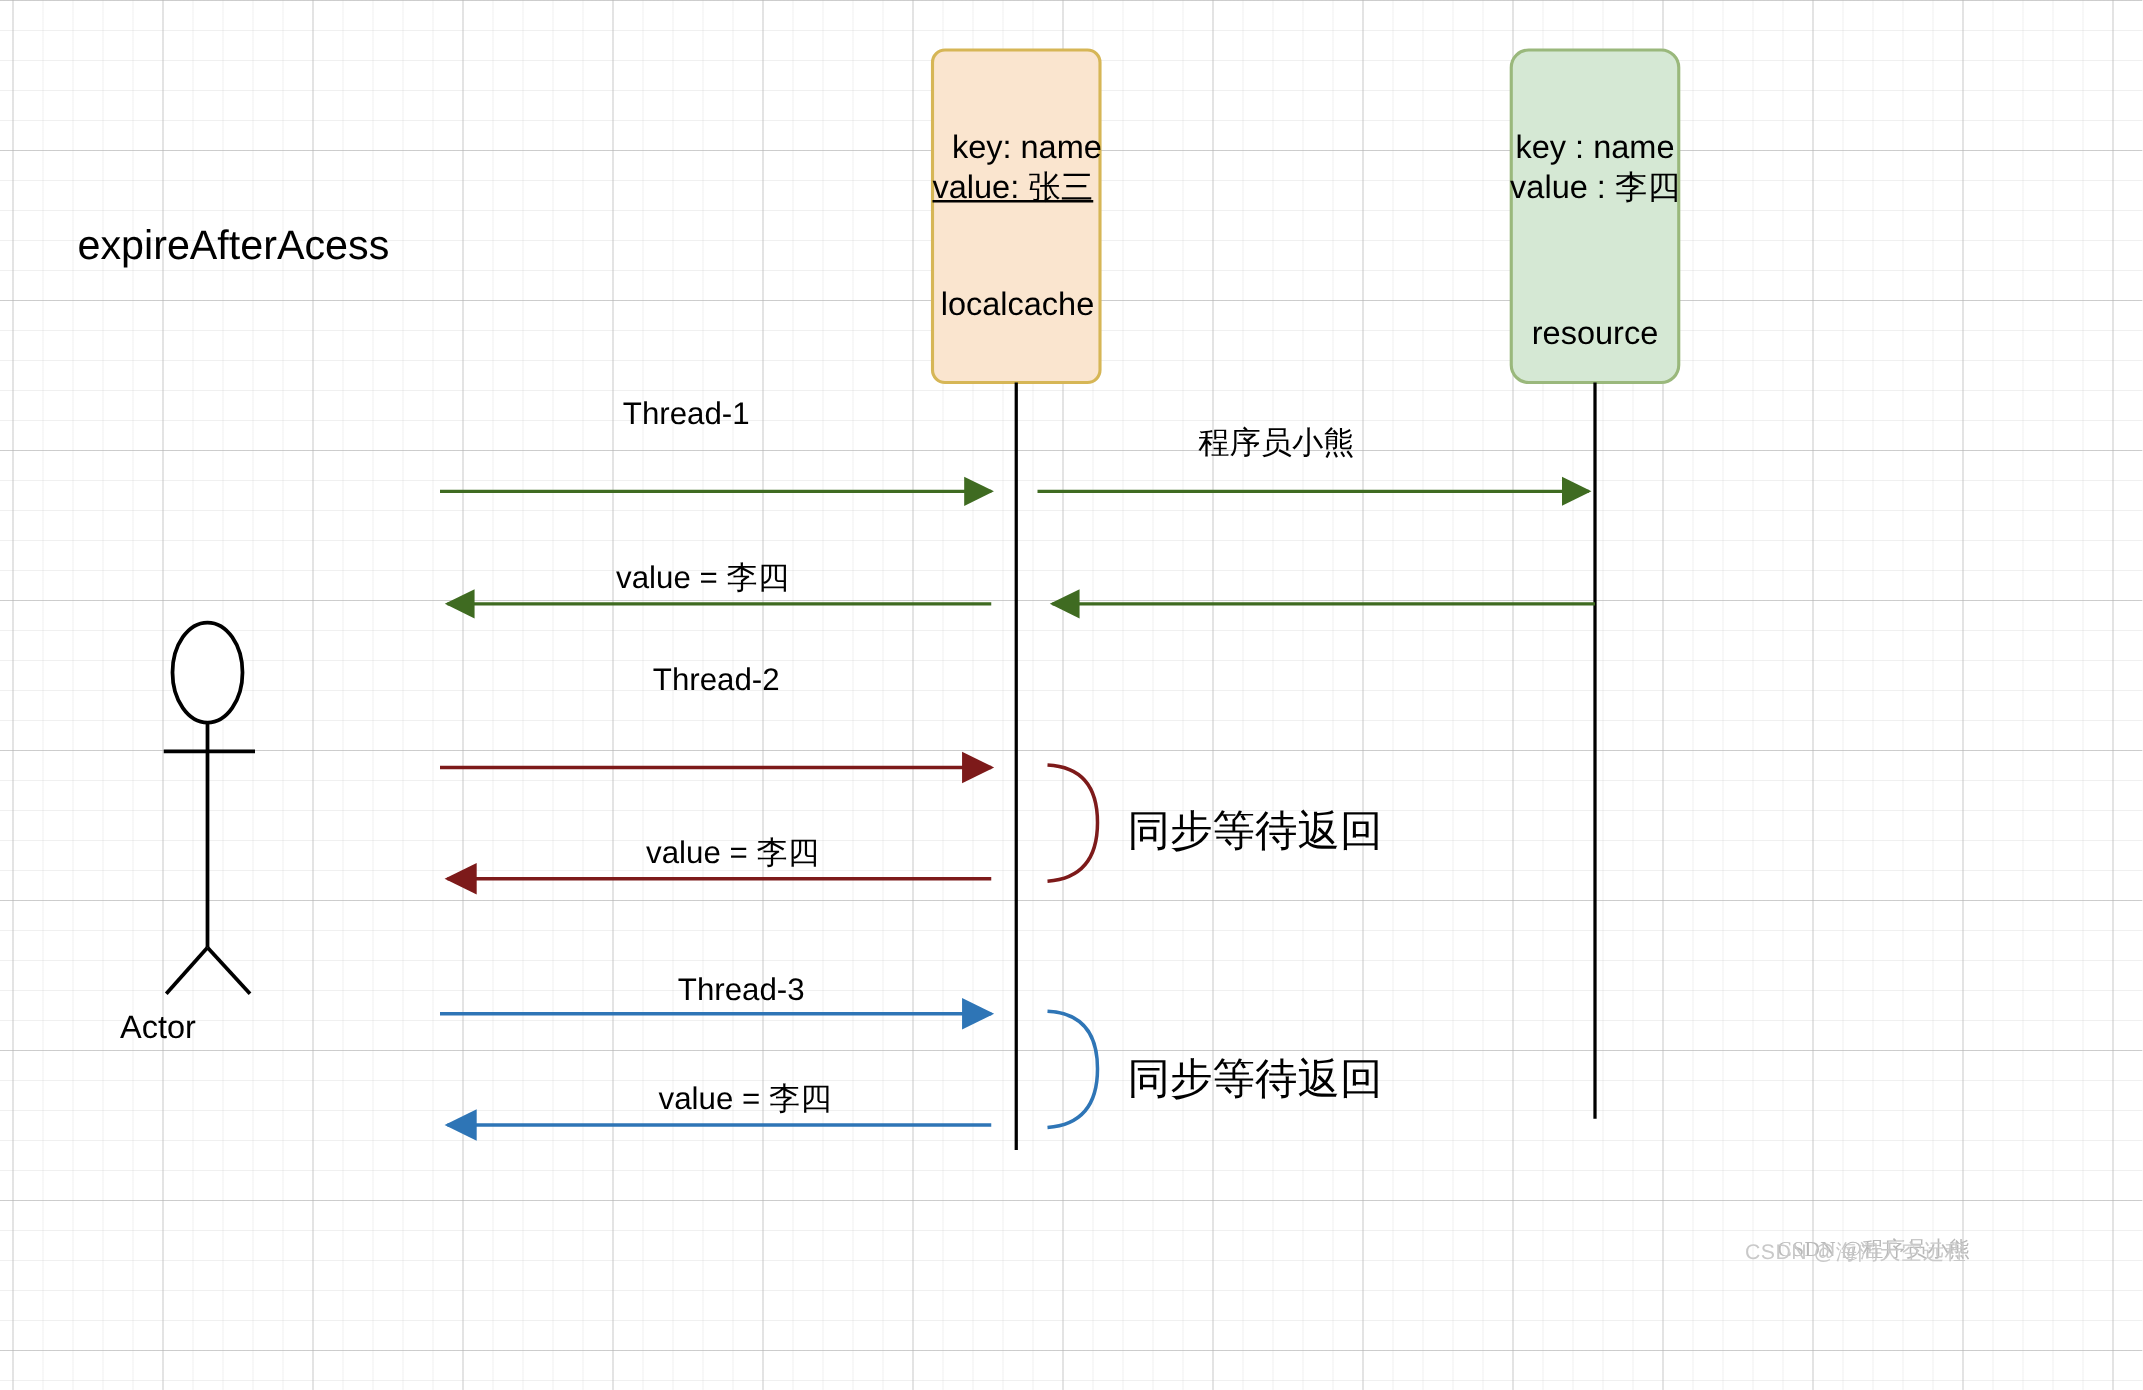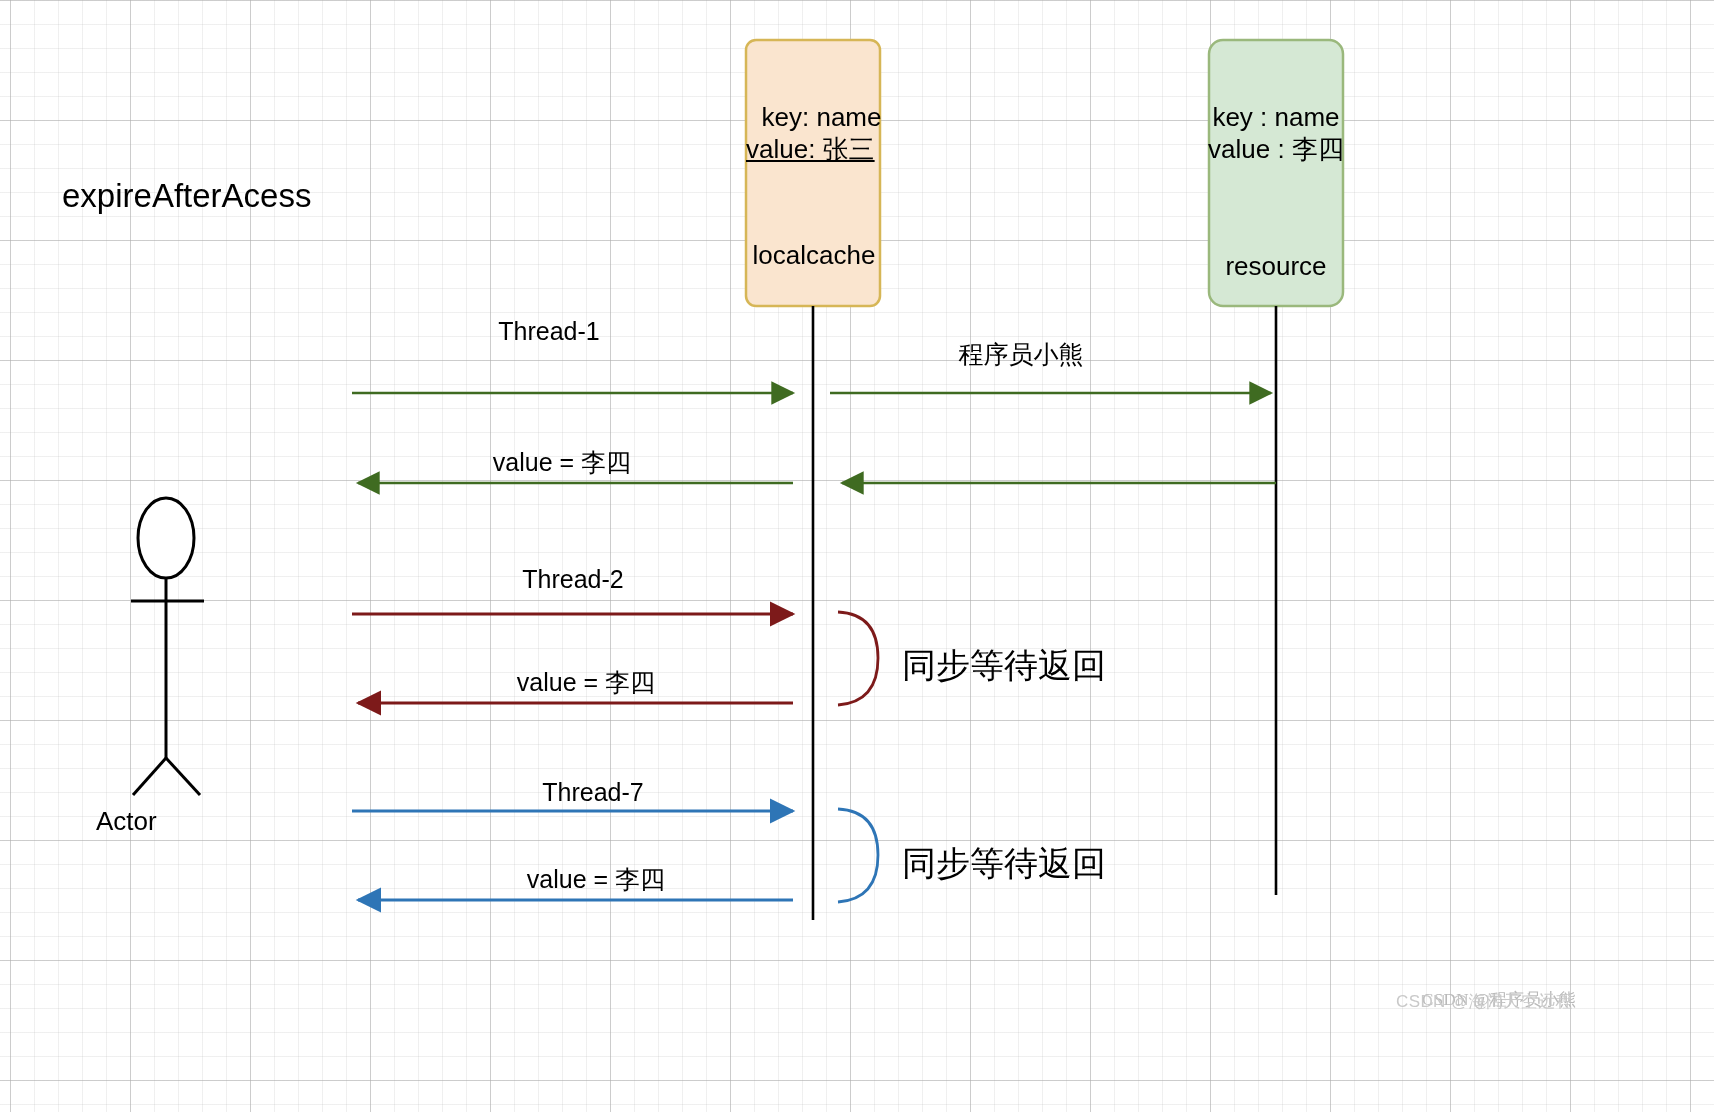--- a/index.html
+++ b/index.html
@@ -124,39 +124,39 @@
     <line x1="793" y1="900" x2="358" y2="900" stroke="#2e75b6" stroke-width="2.8" marker-end="url(#arrow-blue)"></line>
     <path d="M 838 809 Q 878 811 878 855 Q 878 899 838 902" fill="none" stroke="#2e75b6" stroke-width="2.8"></path>
   </svg>
 
   <div class="lbl title-block" style="left:62px; top:91px;">
     <div style="text-align:center;">expireAfterAcess</div>
   </div>
 
   <div class="lbl box-text" style="left:746px; top:101px; width:151px;">key: name</div>
   <div class="lbl box-text" style="left:746px; top:133px; width:108px;text-decoration:underline;">value: 张三</div>
-  <div class="lbl box-text" style="left:746px; top:227px; width:136px;margin-top:12px;">localcache</div>
+  <div class="lbl box-text" style="left:746px; top:227px; width:136px;">localcache</div>
 
   <div class="lbl box-text" style="left:1203px; top:101px; width:146px;">key : name</div>
   <div class="lbl box-text" style="left:1203px; top:133px; width:146px;">value : 李四</div>
   <div class="lbl box-text" style="left:1203px; top:250px; width:146px;">resource</div>
 
   <div class="lbl actor-label" style="left:96px; top:805px; width:140px;">Actor</div>
 
   <div class="lbl msg-label" style="left:452px; top:315px; width:194px;">Thread-1</div>
 
   <div class="lbl msg-label" style="left:948px; top:338px; width:146px;">程序员小熊</div>
 
   <div class="lbl msg-label" style="left:442px; top:446px; width:240px;">value = 李四</div>
 
-  <div class="lbl msg-label" style="left:476px; top:563px; width:194px;">Thread-2</div>
+  <div class="lbl msg-label" style="left:476px; top:528px; width:194px;">Thread-2</div>
 
   <div class="lbl msg-label" style="left:466px; top:666px; width:240px;">value = 李四</div>
 
-  <div class="lbl msg-label" style="left:496px; top:776px; width:194px;">Thread-7</div>
+  <div class="lbl msg-label" style="left:496px; top:776px; width:194px;">Thread-3</div>
 
   <div class="lbl msg-label" style="left:476px; top:863px; width:240px;">value = 李四</div>
 
   <div class="lbl note-label" style="left:902px; top:644px;">同步等待返回</div>
 
   <div class="lbl note-label" style="left:902px; top:842px;">同步等待返回</div>
 
   <div class="watermark" style="left:1382px; top:988px;margin-left:40px;">CSDN @程序员小熊</div>
   <div class="watermark w2" style="left:1396px; top:990px;">CSDN @海阔天空远程</div>
 

